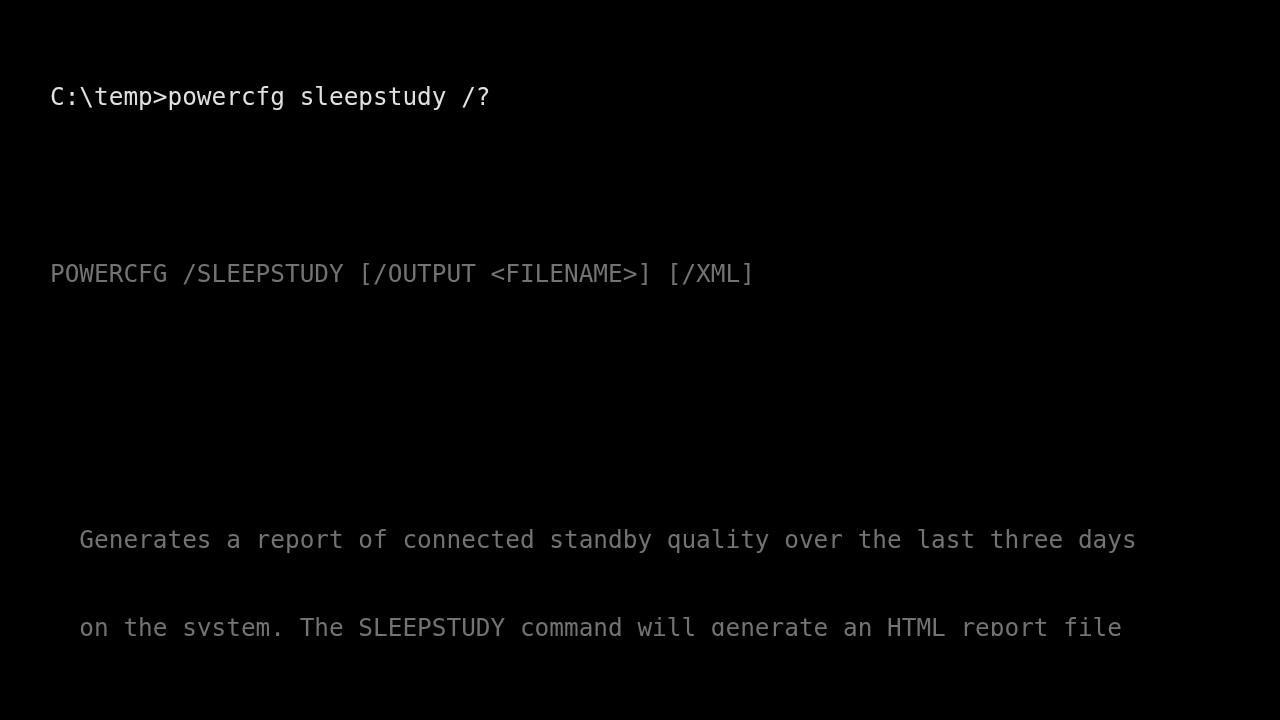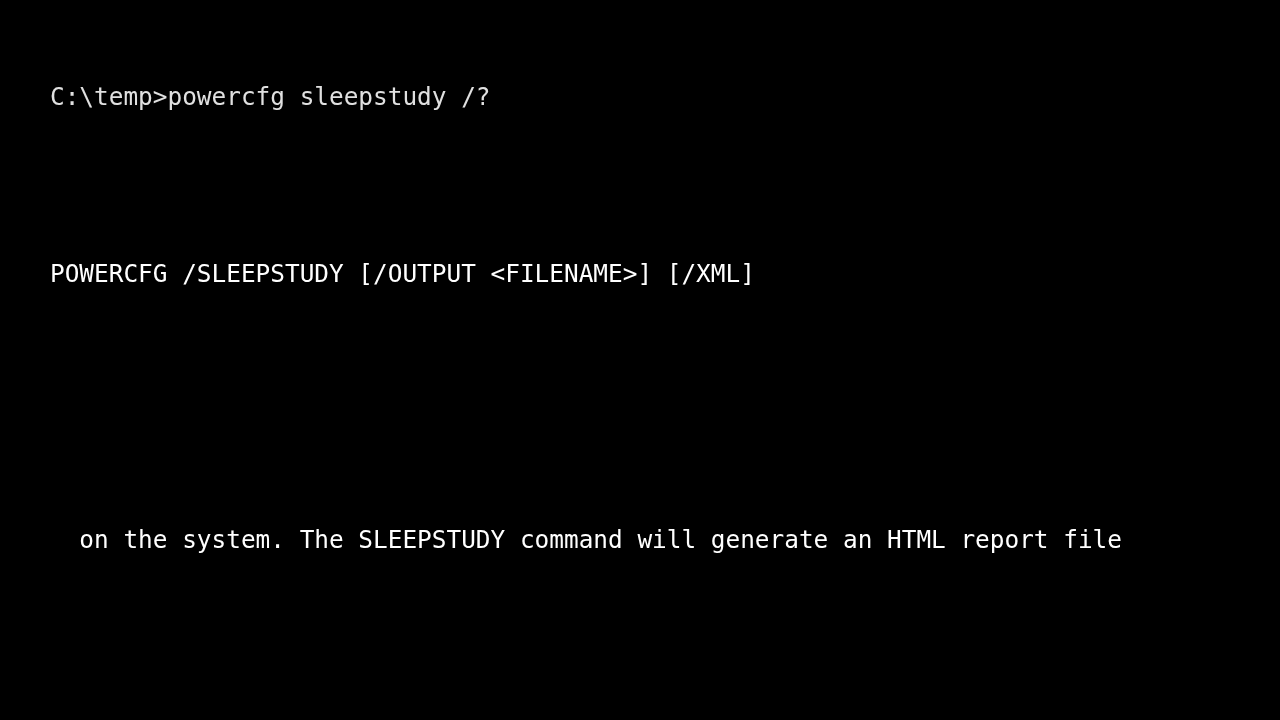--- a/index.html
+++ b/index.html
@@ -26,39 +26,40 @@
     font-size: 24.4px;
     line-height: 29.5px;
     letter-spacing: 0px;
     white-space: pre;
     font-weight: 400;
     -webkit-font-smoothing: none;
   }
   .console-line {
     white-space: pre;
     min-height: 29.5px;
-    color: #ffffff;
+    color: #737373;
   }
   .console-line.blank {
     color: transparent;
   }
   .cmd-prompt-line {
     color: #e0e0e0;
   }
 </style>
 </head>
 <body>
 
 <div id="console-window">
   <div id="console-output">
     <div class="console-line cmd-prompt-line">C:\temp&gt;powercfg sleepstudy /?</div>
     <div class="console-line blank"></div>
     <div class="console-line">POWERCFG /SLEEPSTUDY [/OUTPUT &lt;FILENAME&gt;] [/XML]</div>
     <div class="console-line blank"></div>
     <div class="console-line blank"></div>
+    <div class="console-line">  Generates a report of connected standby quality over the last three days</div>
     <div class="console-line">  on the system. The SLEEPSTUDY command will generate an HTML report file</div>
     
     
     
     
     
     
     
     
     

